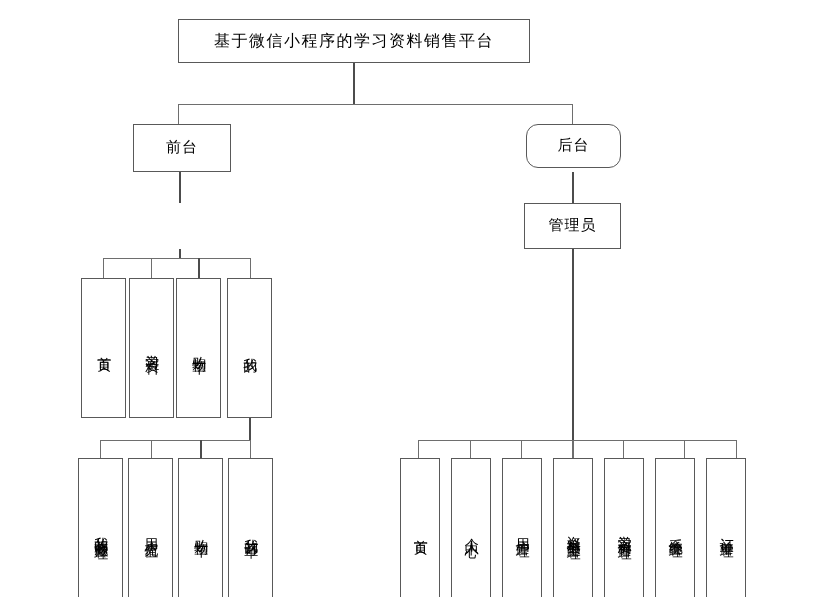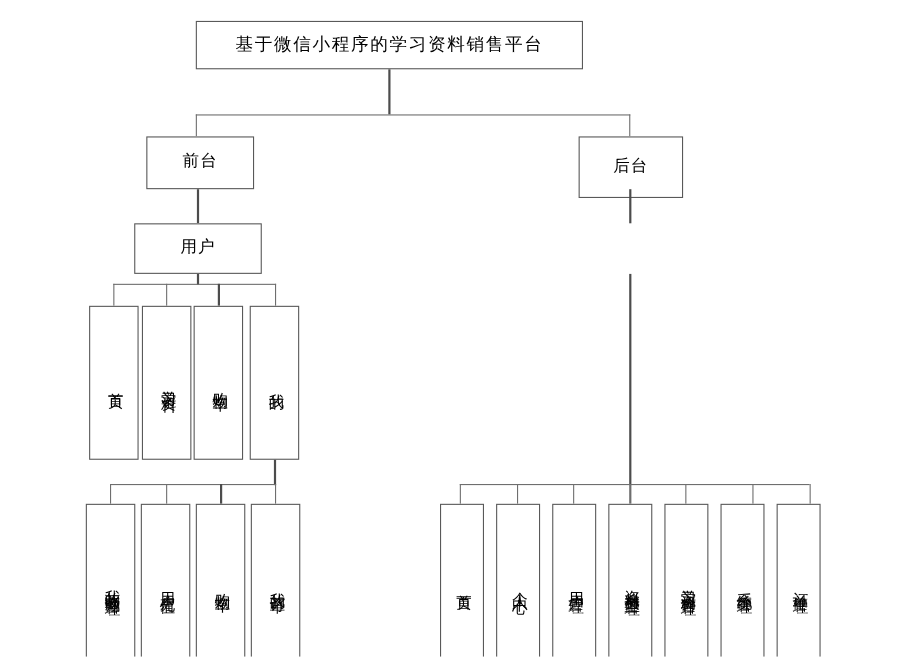--- a/index.html
+++ b/index.html
@@ -69,26 +69,26 @@
   <div class="node horiz title" style="left:178px; top:19px; width:352px; height:44px;">基于微信小程序的学习资料销售平台</div>
 
   <div class="edge v" style="left:353px; top:63px; width:2px; height:41px;"></div>
 
   <div class="edge thin h" style="left:178px; top:104px; width:395px; height:1px;"></div>
 
   <div class="edge thin v" style="left:178px; top:104px; width:1px; height:20px;"></div>
   <div class="edge thin v" style="left:572px; top:104px; width:1px; height:20px;"></div>
 
   <div class="node horiz" style="left:133px; top:124px; width:98px; height:48px;">前台</div>
-  <div class="node horiz" style="left:526px; top:124px; width:95px; height:56px;">后台</div>
+  <div class="node horiz" style="left:526px; top:124px; width:95px; height:44px;border-radius:12px;">后台</div>
 
   <div class="edge v" style="left:179px; top:172px; width:2px; height:31px;"></div>
   <div class="edge v" style="left:572px; top:172px; width:2px; height:31px;"></div>
 
-  <div class="node horiz" style="left:122px; top:203px; width:116px; height:46px;">用户</div>
+  <div class="node horiz" style="left:524px; top:203px; width:97px; height:46px;">管理员</div>
 
   <div class="edge v" style="left:179px; top:249px; width:2px; height:10px;"></div>
   <div class="edge thin h" style="left:103px; top:258px; width:148px; height:1px;"></div>
   <div class="edge thin v" style="left:103px; top:258px; width:1px; height:20px;"></div>
   <div class="edge thin v" style="left:151px; top:258px; width:1px; height:20px;"></div>
   <div class="edge v" style="left:198px; top:258px; width:2px; height:20px;"></div>
   <div class="edge thin v" style="left:250px; top:258px; width:1px; height:20px;"></div>
 
   <div class="node vert" style="left:81px; top:278px; width:45px; height:140px;">首页</div>
   <div class="node vert" style="left:129px; top:278px; width:45px; height:140px;">学习资料</div>

